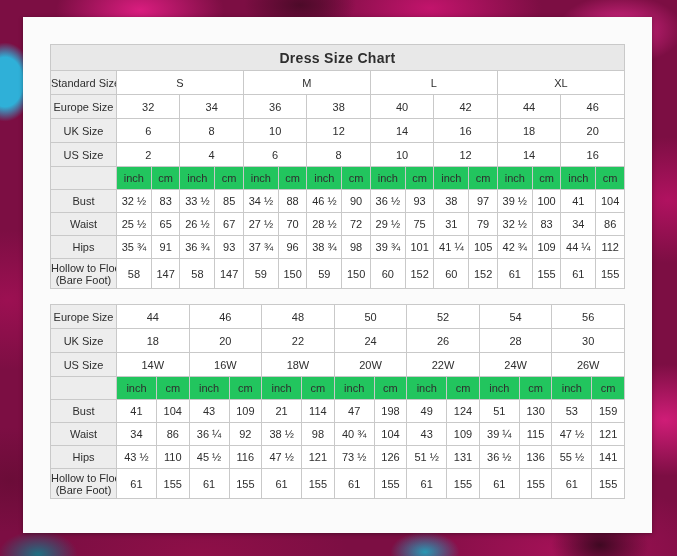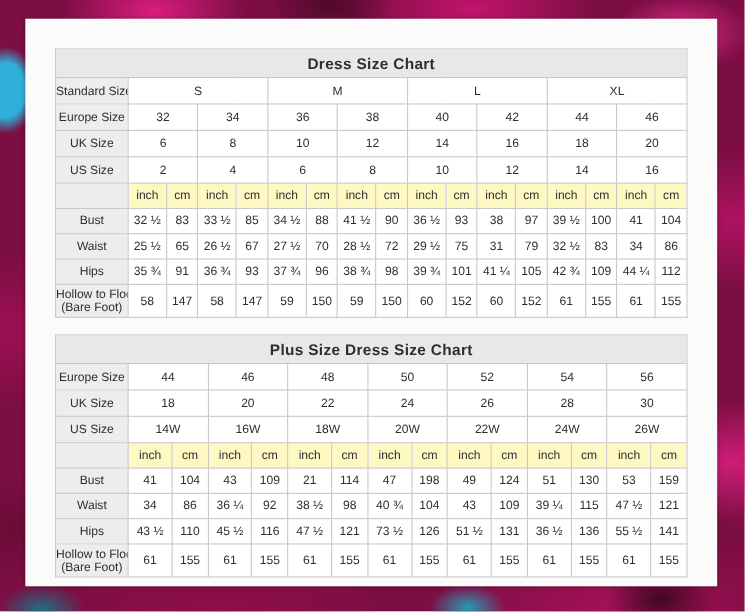--- a/index.html
+++ b/index.html
@@ -31,21 +31,21 @@
   .chart-table{
     border-collapse:collapse; table-layout:fixed; margin:0 auto;
     width:574px; background:#ffffff; font-size:11px; color:#2e2e2e;
   }
   .chart-table td{
     border:1px solid #c9c9c9; text-align:center; vertical-align:middle;
     padding:0; overflow:hidden; white-space:nowrap;
   }
   .row-title td{height:25px; font-weight:bold; font-size:14px; background:#e8e8e8; letter-spacing:0.3px;}
   .row-size td{height:23px;}
-  .row-units td{height:22px; background:#fef9c3;}
+  .row-units td{height:22px; background:#22c55e;}
   .row-measure td{height:22px;}
   .row-tall td{height:29px;}
   td.lab{background:#ededed;}
   .lab-line{display:block; line-height:12px;}
   .t-gap{margin-top:15px;}
 </style>
 </head>
 <body>
 
 <div class="stage">
@@ -135,21 +135,21 @@
               <td>cm</td>
             </tr>
             <tr class="row-measure">
               <td class="lab">Bust</td>
               <td>32 ½</td>
               <td>83</td>
               <td>33 ½</td>
               <td>85</td>
               <td>34 ½</td>
               <td>88</td>
-              <td>41 ½</td>
+              <td>46 ½</td>
               <td>90</td>
               <td>36 ½</td>
               <td>93</td>
               <td>38</td>
               <td>97</td>
               <td>39 ½</td>
               <td>100</td>
               <td>41</td>
               <td>104</td>
             </tr>
@@ -227,23 +227,20 @@
             <col style="width: 39.9143px;">
             <col style="width: 32.6571px;">
             <col style="width: 39.9143px;">
             <col style="width: 32.6571px;">
             <col style="width: 39.9143px;">
             <col style="width: 32.6571px;">
             <col style="width: 39.9143px;">
             <col style="width: 32.6571px;">
           </colgroup>
           <tbody>
-            <tr class="row-title">
-              <td colspan="15">Plus Size Dress Size Chart</td>
-            </tr>
             <tr class="row-size">
               <td class="lab">Europe Size</td>
               <td colspan="2">44</td>
               <td colspan="2">46</td>
               <td colspan="2">48</td>
               <td colspan="2">50</td>
               <td colspan="2">52</td>
               <td colspan="2">54</td>
               <td colspan="2">56</td>
             </tr>

